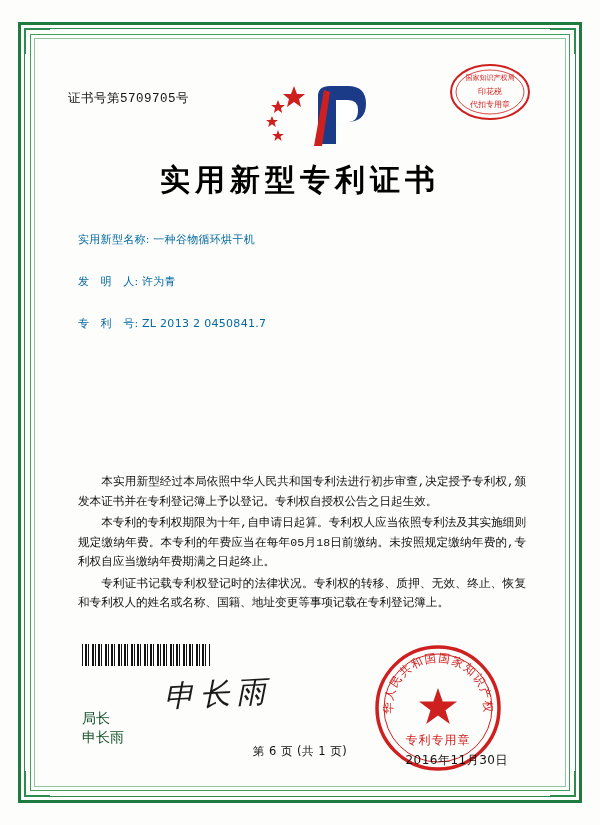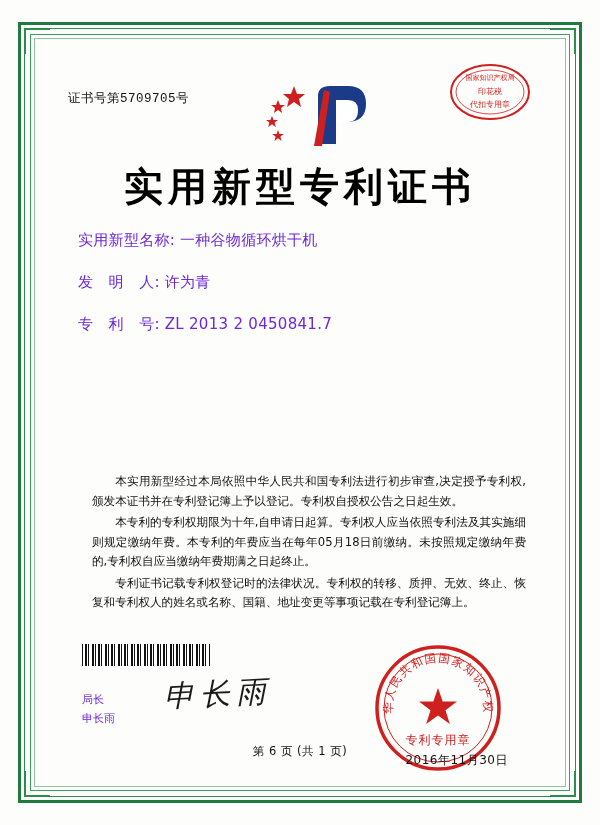--- a/index.html
+++ b/index.html
@@ -111,78 +111,79 @@
   }
 
   .doc-title {
     position: absolute;
     left: 0;
     right: 0;
     top: 108px;
     text-align: center;
     font-family: "DejaVu Serif", serif;
     font-weight: bold;
-    font-size: 39px;
+    font-size: 30px;
     letter-spacing: 5px;
     color: #000;
   }
 
   .fields {
     position: absolute;
     left: 32px;
     right: 24px;
     top: 180px;
   }
   .field-row {
-    font-size: 15px;
+    font-size: 11px;
     line-height: 16px;
     margin-bottom: 26px;
-    color: #6d28d9;
+    color: #0369a1;
     white-space: nowrap;
   }
   .field-label { letter-spacing: 0.3px; }
   .field-value { letter-spacing: 0.3px; }
 
   .body-text {
     position: absolute;
     left: 32px;
     right: 28px;
     top: 420px;
     font-size: 11.6px;
     line-height: 19.5px;
     text-align: justify;
     color: #111;
   }
   .body-text p {
-    margin: 0 0 2px 14px;
+    margin: 0 0 2px 0;
     text-indent: 2em;
+    font-family: Liberation Mono, monospace;
   }
 
   
   .barcode {
     position: absolute;
     left: 36px;
     top: 592px;
     width: 128px;
     height: 22px;
     background:
       repeating-linear-gradient(90deg,
         #111 0px, #111 1px, #fff 1px, #fff 3px,
         #111 3px, #111 5px, #fff 5px, #fff 6px,
         #111 6px, #111 7px, #fff 7px, #fff 10px,
         #111 10px, #111 12px, #fff 12px, #fff 13px);
   }
 
   .signature-block {
     position: absolute;
     left: 36px;
-    top: 638px;
-    font-size: 11px;
+    top: 657px;
+    font-size: 14px;
     line-height: 19px;
-    color: #6d28d9;
+    color: #14532d;
   }
   .handwriting {
     position: absolute;
     left: 118px;
     top: 622px;
     font-family: "DejaVu Serif", serif;
     font-size: 30px;
     font-style: italic;
     color: #1b1b1b;
     letter-spacing: 6px;

